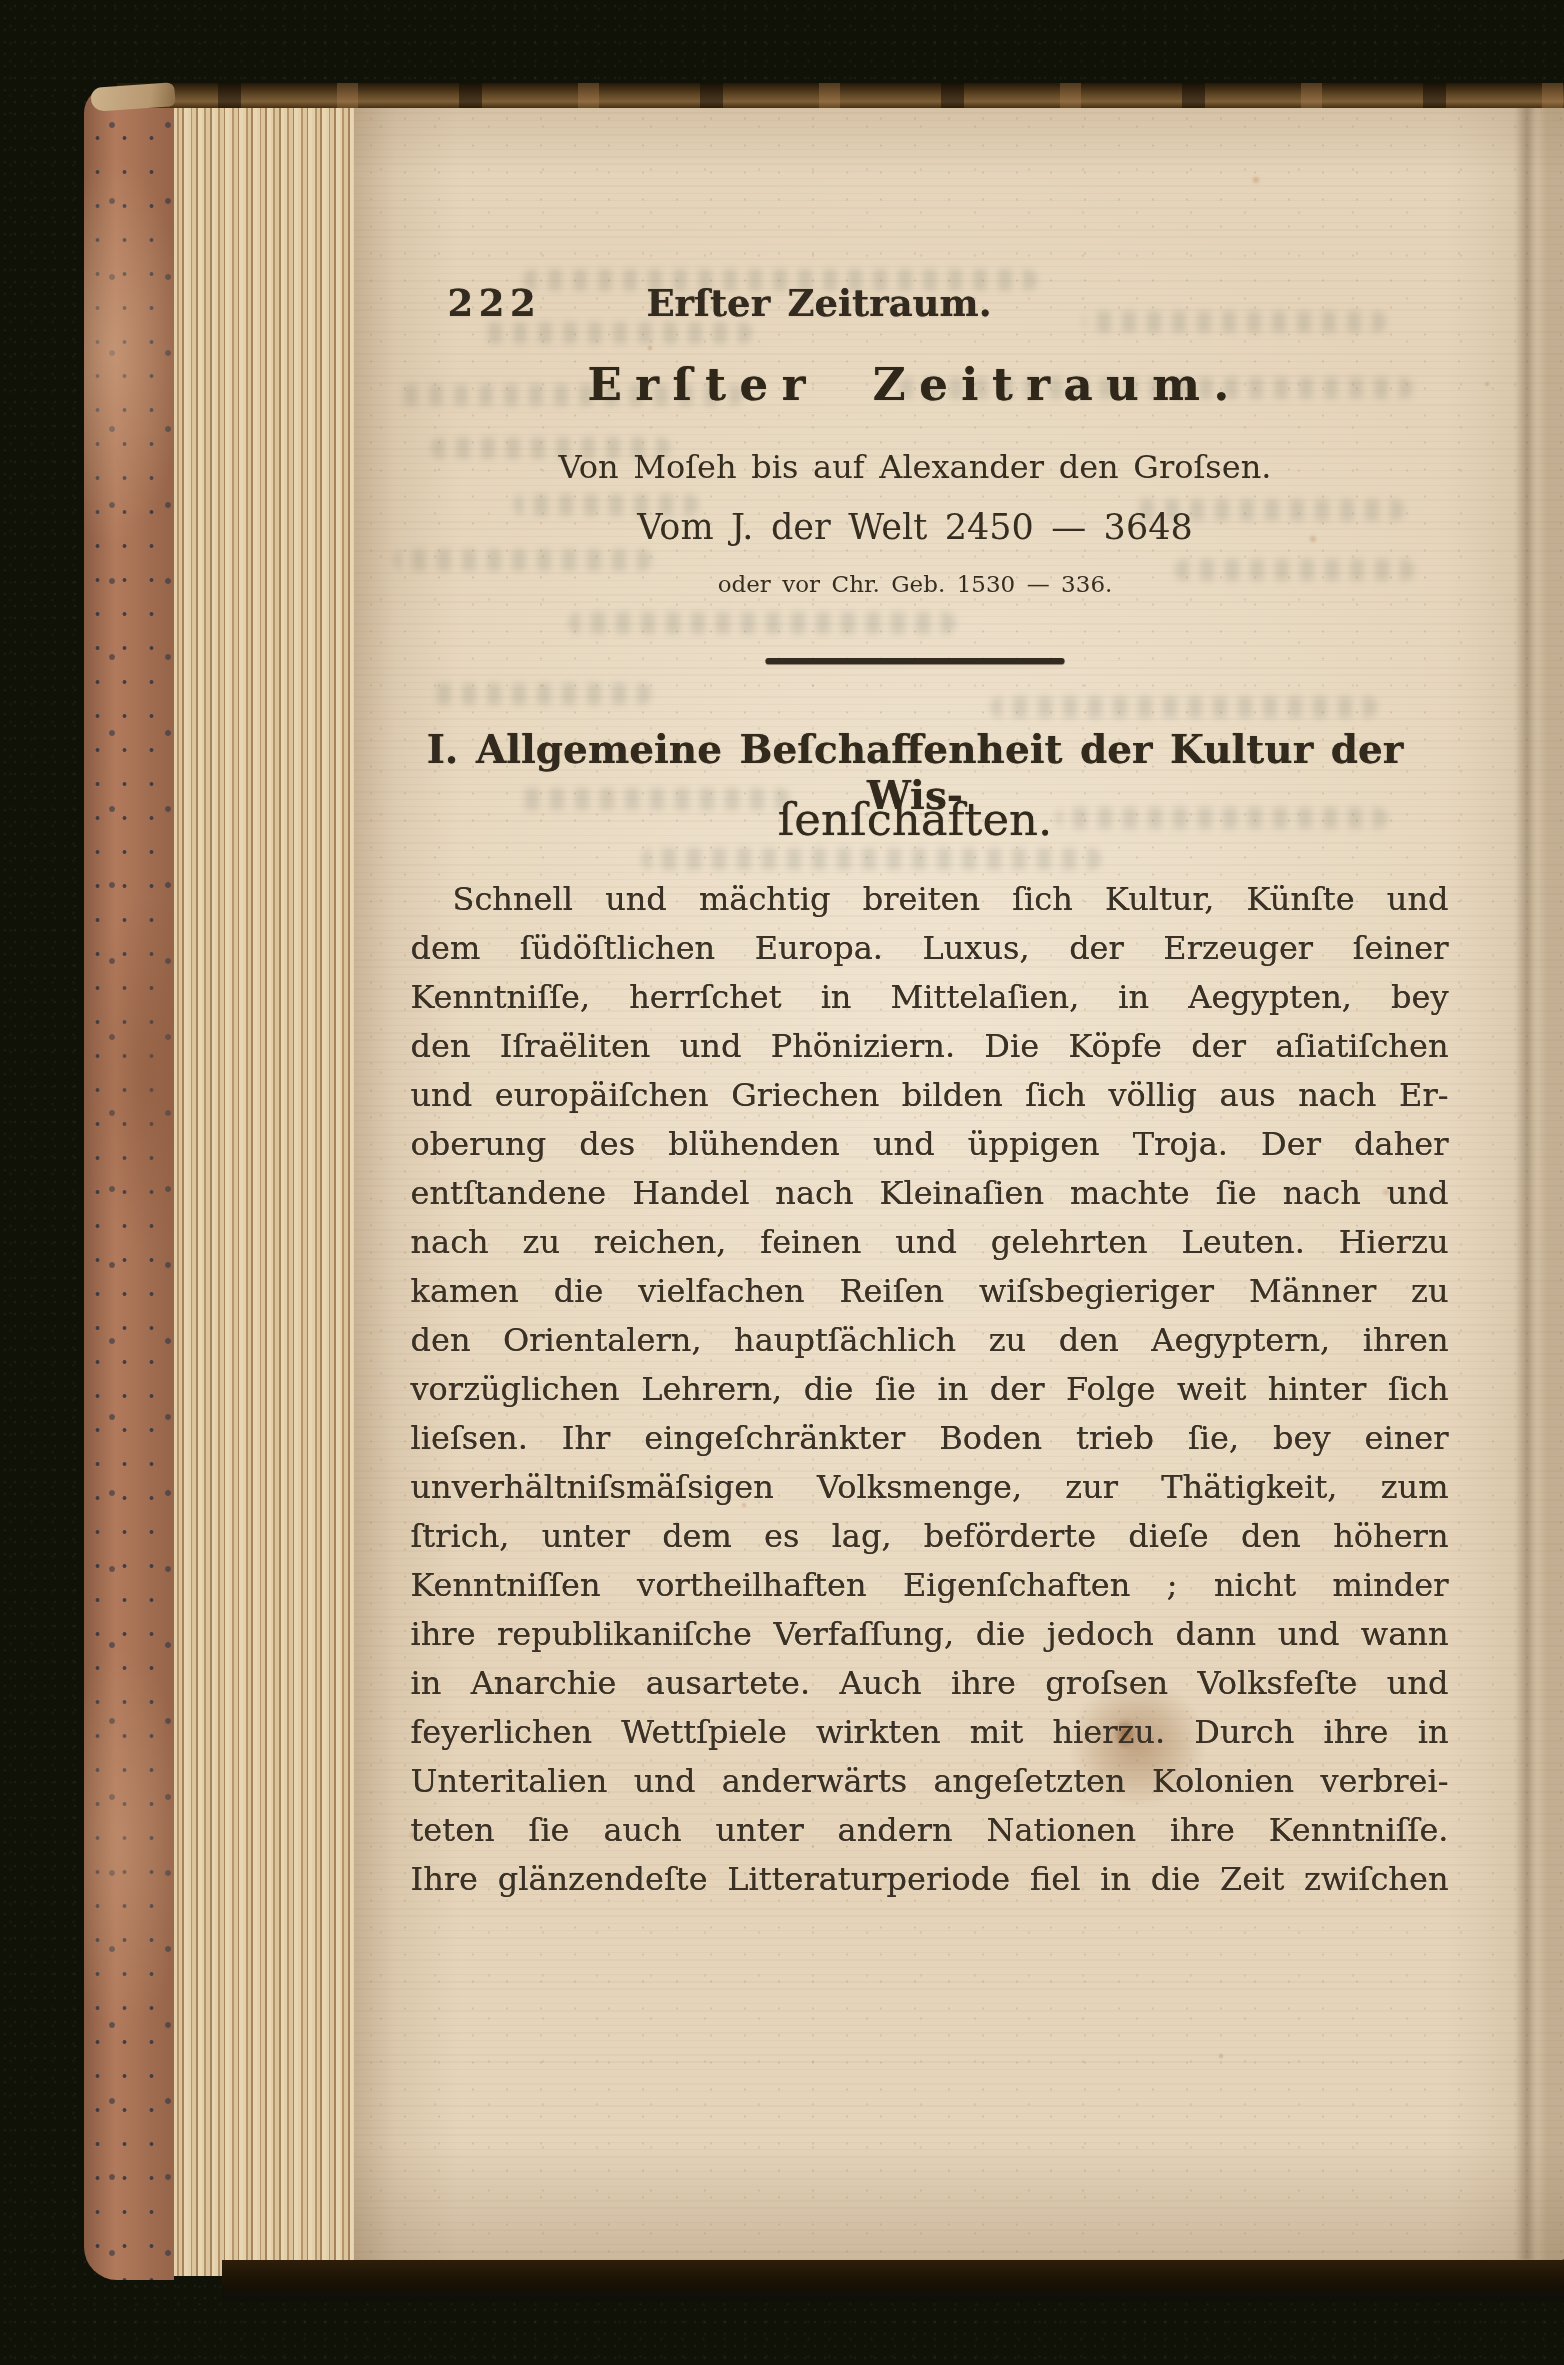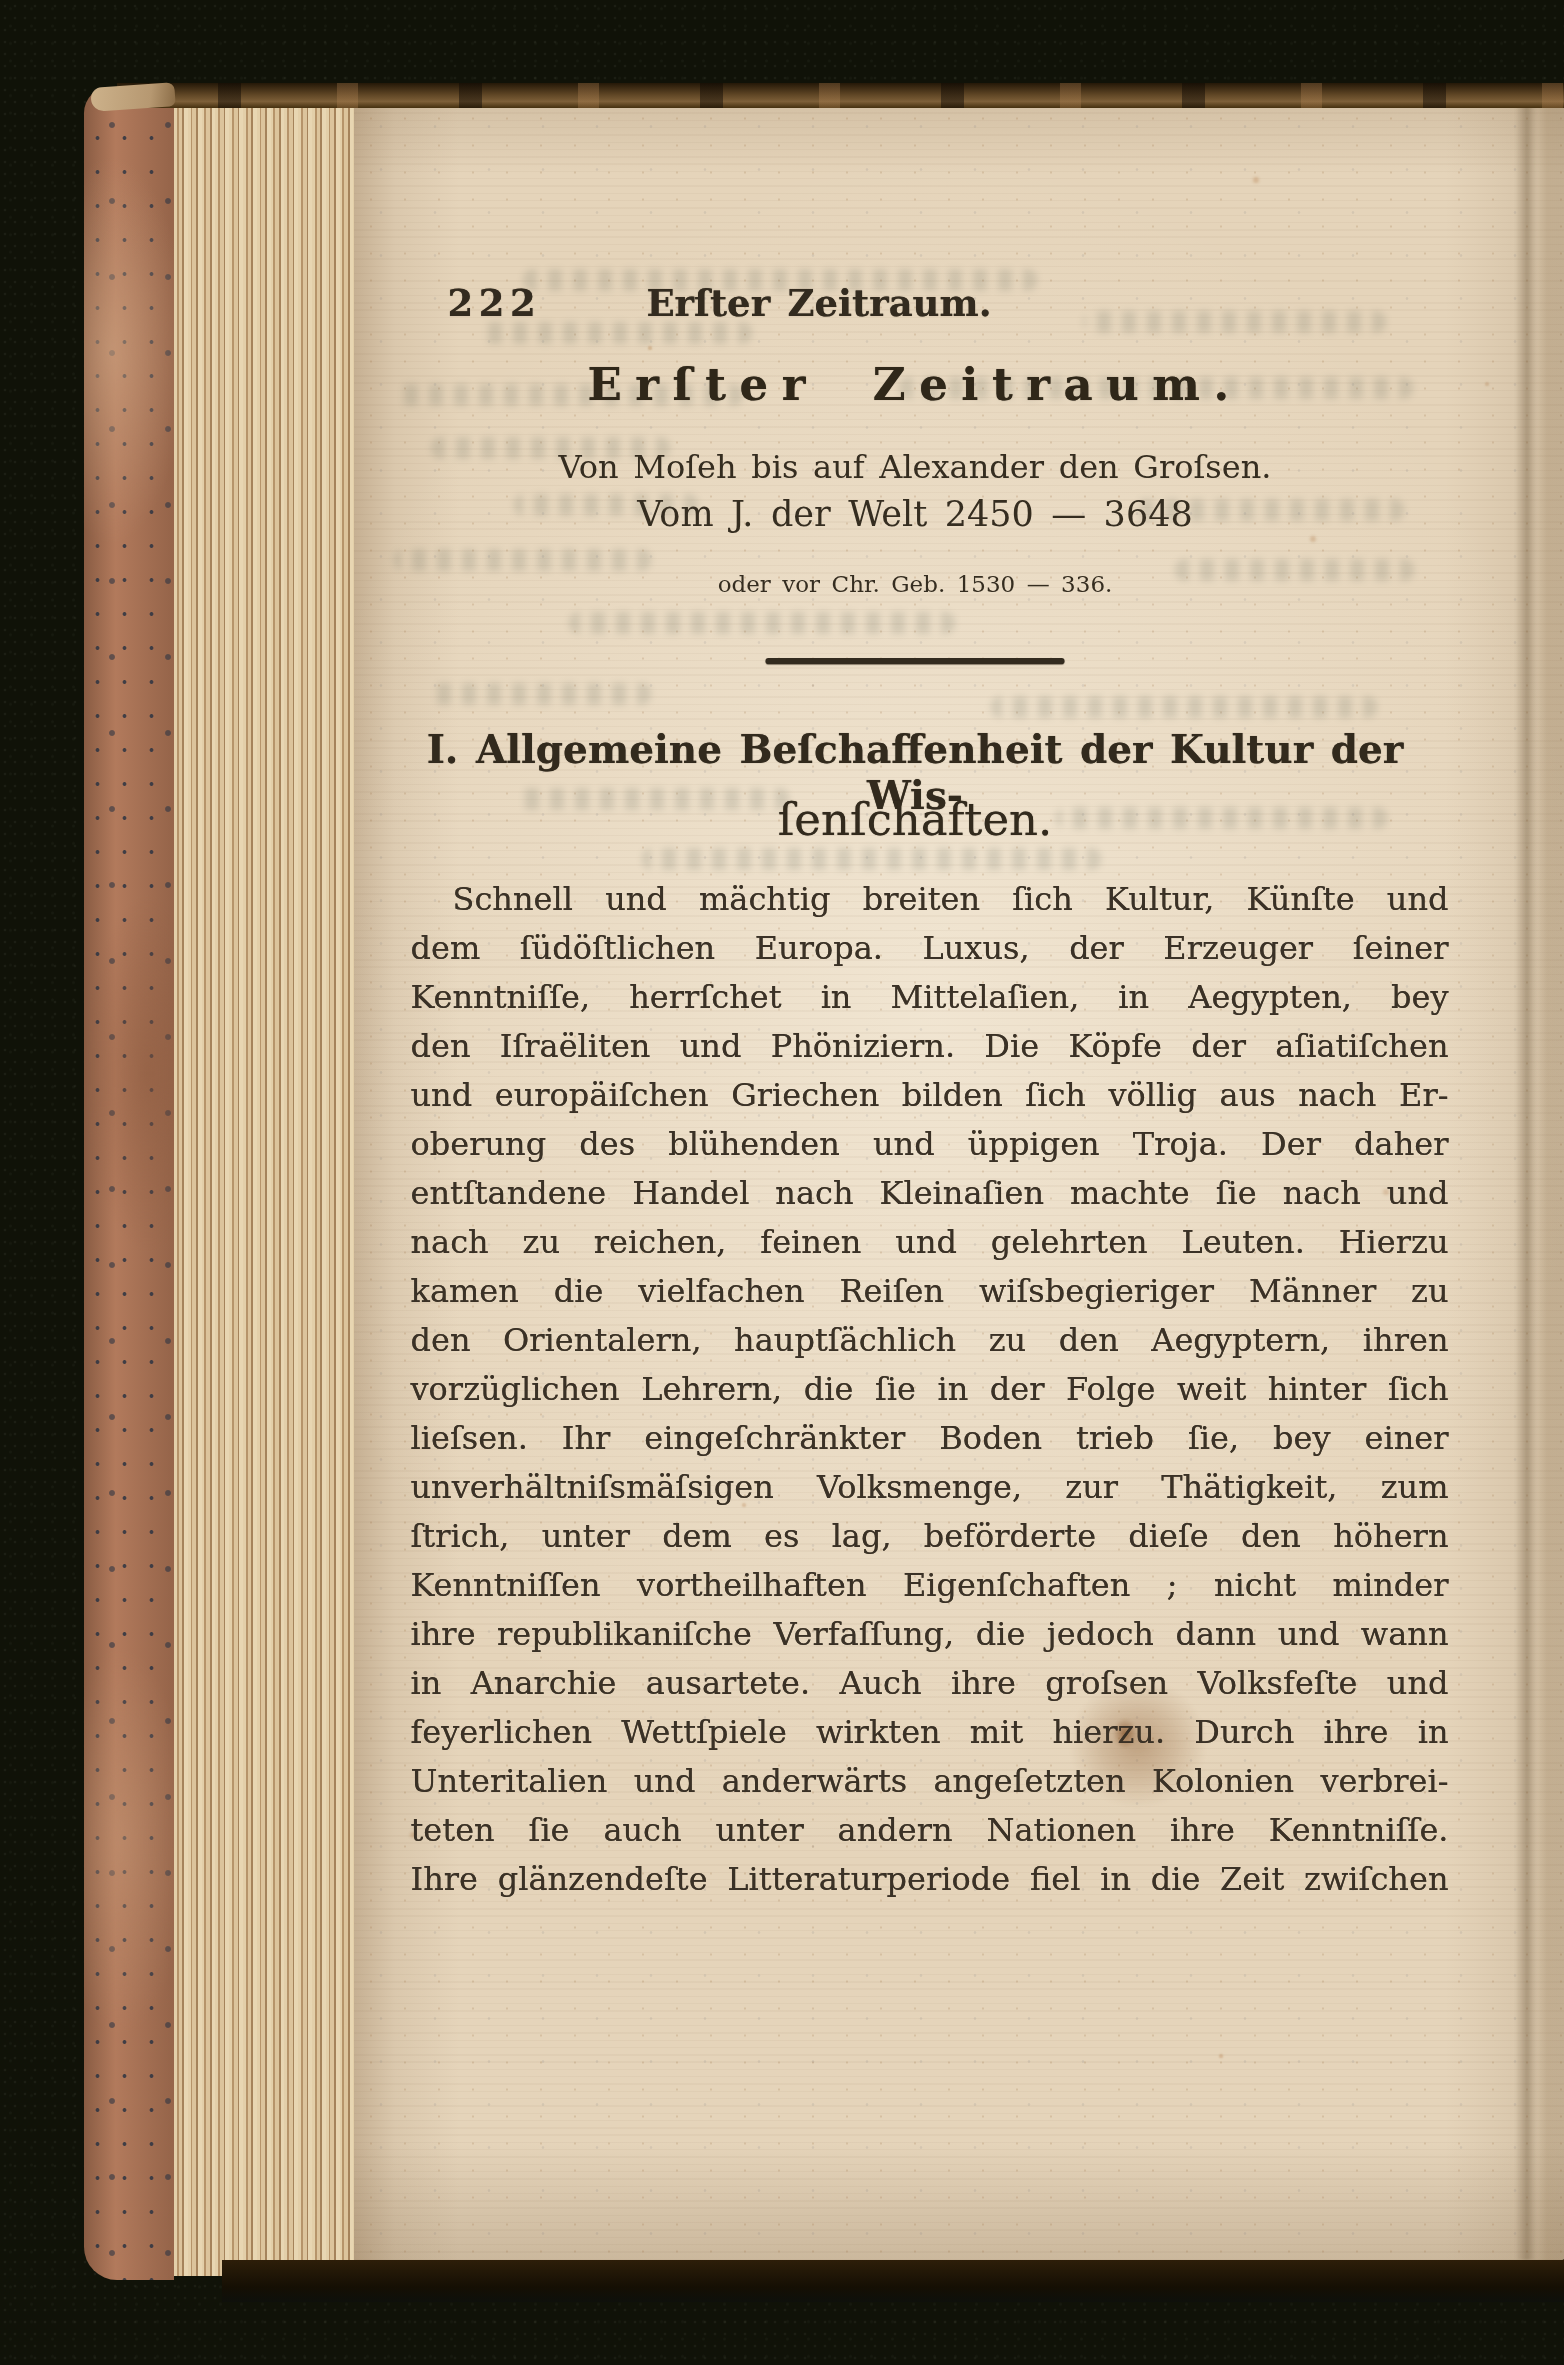--- a/index.html
+++ b/index.html
@@ -93,21 +93,21 @@
   }
 
   
   .text-block{position:absolute;left:27.5px;top:0;width:1067px;height:100%;z-index:3;color:#3a3126;}
   .text-block .centered{position:absolute;left:0;width:100%;text-align:center;}
   .pgnum{position:absolute;left:66px;top:0;font-size:37px;font-weight:700;letter-spacing:5.5px;color:#332b1f;}
   .runhead{position:absolute;left:41%;transform:translateX(-50%);top:0;font-size:37px;font-weight:700;color:#332b1f;word-spacing:0.12em;}
   .header-row{position:absolute;top:176px;left:0;width:100%;height:46px;}
   .main-title{top:253px;font-size:45px;font-weight:700;letter-spacing:0.30em;color:#2f2719;word-spacing:0.55em;}
   .subtitle{top:343px;font-size:32px;word-spacing:0.14em;color:#352d20;}
-  .era1{top:389px;font-size:35px;word-spacing:0.18em;color:#352d20;}
+  .era1{top:402px;font-size:35px;word-spacing:0.18em;color:#352d20;}
   .era2{top:466px;font-size:23px;word-spacing:0.18em;color:#352d20;}
   .rule{position:absolute;top:553px;left:50%;transform:translateX(-50%);width:299px;height:5.5px;
         background:#332b1f;border-radius:2.8px;box-shadow:0 0.9px 0.9px rgba(60,50,35,0.55);}
   .chap1{top:621px;font-size:39px;font-weight:700;color:#322a1d;word-spacing:0.1em;}
   .chap2{top:688px;font-size:45px;font-weight:400;color:#322a1d;}
   .bodytext{position:absolute;top:770px;left:0;width:100%;}
   .bline{
     font-size:32px;line-height:49px;color:#3a3126;
     text-align:justify;text-align-last:justify;
     text-shadow:0 0 0.6px rgba(55,45,30,0.75);

